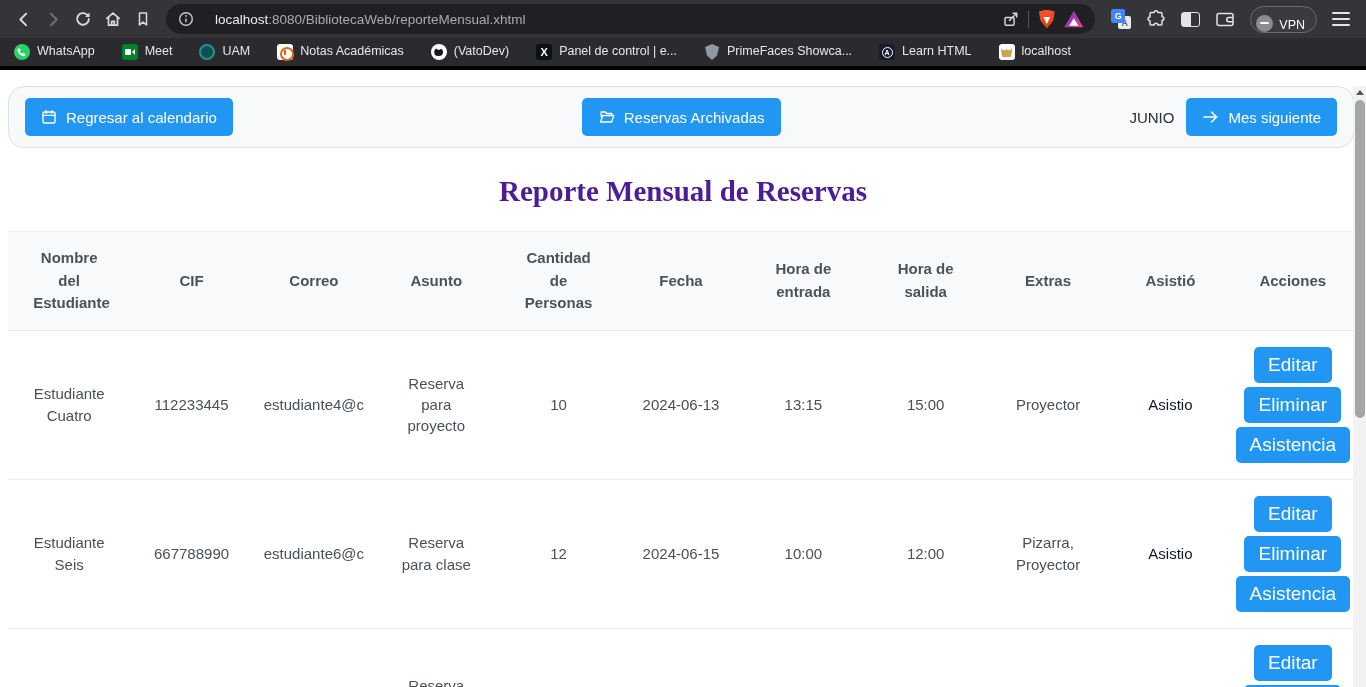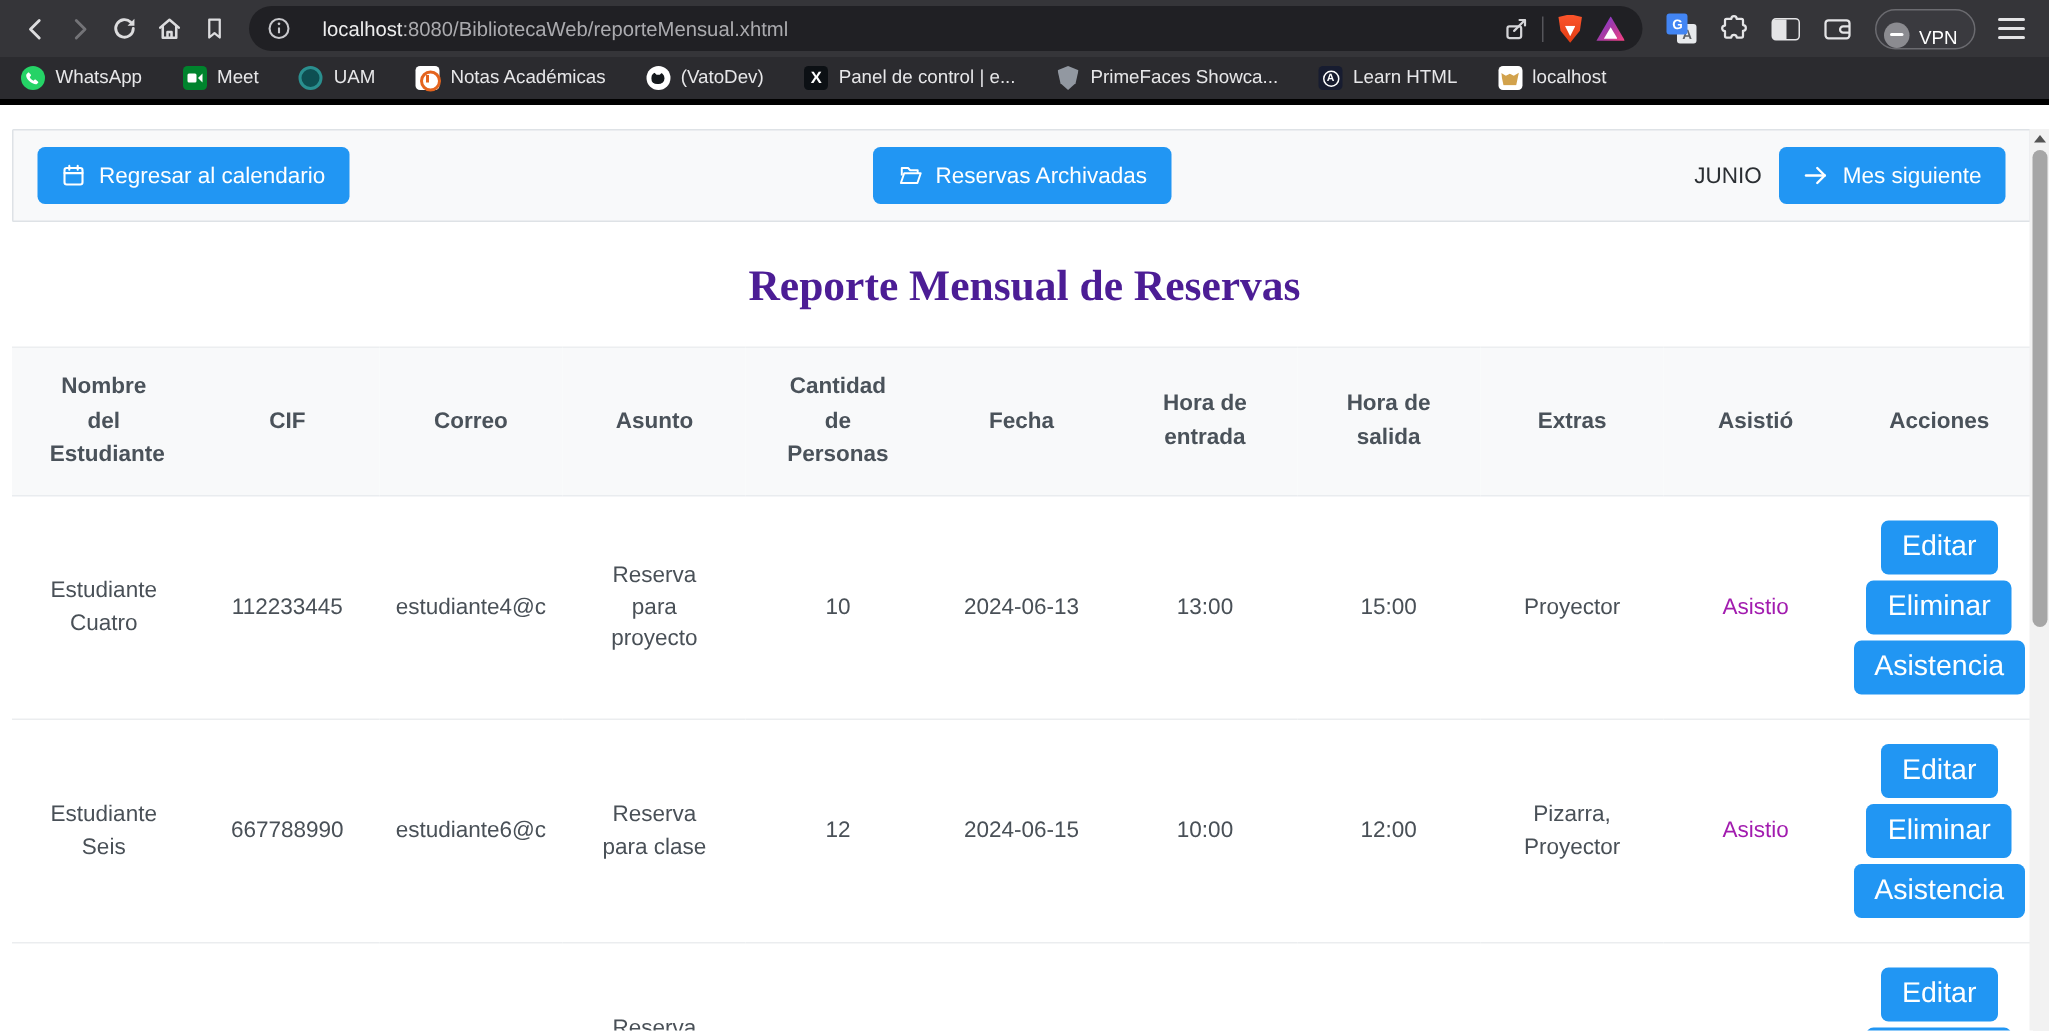--- a/index.html
+++ b/index.html
@@ -74,41 +74,41 @@
               font-size:7px; display:flex; align-items:center; justify-content:center; font-weight:bold; }
   .fav-tc { background:#fff; border-radius:3px; }
   .fav-tc::before { content:""; position:absolute; left:2px; top:3px; width:12px; height:10px; background:#d2a24c;
                     clip-path:polygon(15% 100%,0 15%,28% 35%,50% 22%,72% 35%,100% 15%,85% 100%); }
 
   .black-strip { height:4px; background:#000; }
 
   
   .page { position:relative; height:617px; background:#fff; }
 
-  .card { margin:16px 12px 0 8px; height:62px; background:#f8f9fa; border:1px solid #dee2e6; border-radius:1px;
+  .card { margin:16px 12px 0 8px; height:62px; background:#f8f9fa; border:1px solid #dee2e6; border-radius:16px;
           display:flex; align-items:center; padding:0 16px; }
   .btn { background:#2196f3; color:#fff; border:none; border-radius:5px; height:38px; padding:0 16px;
          font-size:15px; font-family:inherit; display:inline-flex; align-items:center; gap:9px; cursor:pointer; white-space:nowrap; }
   .card-mid { flex:1; display:flex; justify-content:center; gap:13px; }
   .card-right { display:flex; align-items:center; gap:12px; }
   .month-label { font-size:15px; color:#2b2f33; }
 
   .page-title { text-align:center; margin-top:27px; font-family:"Liberation Serif", serif;
                 font-size:29px; font-weight:bold; color:#4c1d95; }
 
   .tablewrap { margin:23px 12px 0 8px; }
   table { width:100%; border-collapse:collapse; table-layout:fixed; }
   th { background:#f8f9fa; color:#4a525a; font-weight:bold; font-size:15px; line-height:1.5;
        padding:15px 4px; text-align:center; border-top:1px solid #eceef0; border-bottom:1px solid #e9ecef; }
   td { color:#495057; font-size:15px; line-height:1.42; padding:16px 4px; text-align:center;
        vertical-align:middle; border-bottom:1px solid #ebedef; }
   tr.cut td { border-bottom:none; }
   .hnarrow { display:inline-block; max-width:72px; }
   .cnarrow { display:inline-block; max-width:92px; }
-  .green { color:#a21caf; }
+  .green { color:#0f172a; }
   .actions { display:flex; flex-direction:column; align-items:center; gap:4px; }
   .abtn { background:#2196f3; color:#fff; border:none; border-radius:5px; height:36px; padding:0 14px;
           font-size:19px; font-family:inherit; cursor:pointer; }
   td.peek { vertical-align:top; padding-top:46px; }
 
   
   .sb { position:absolute; top:0; right:0; width:13px; height:617px; background:#f2f2f2; }
   .sb-up, .sb-down { position:absolute; left:0; width:13px; height:13px; display:flex; align-items:center; justify-content:center; }
   .sb-up { top:0; }
   .tri-up { width:0; height:0; border:4px solid transparent; border-bottom:5px solid #545454; margin-top:-4px; }
@@ -311,21 +311,21 @@
         </tr>
       </thead>
       <tbody>
         <tr>
           <td><span class="cnarrow">Estudiante Cuatro</span></td>
           <td><span>112233445</span></td>
           <td><span>estudiante4@c</span></td>
           <td><span class="cnarrow" style="max-width:78px">Reserva para proyecto</span></td>
           <td><span>10</span></td>
           <td><span>2024-06-13</span></td>
-          <td><span>13:00</span></td>
+          <td><span>13:15</span></td>
           <td><span>15:00</span></td>
           <td><span class="cnarrow" style="max-width:80px">Proyector</span></td>
           <td class="green"><span>Asistio</span></td>
           <td>
             <div class="actions">
               <button class="abtn">Editar</button>
               <button class="abtn">Eliminar</button>
               <button class="abtn">Asistencia</button>
             </div>
           </td>

